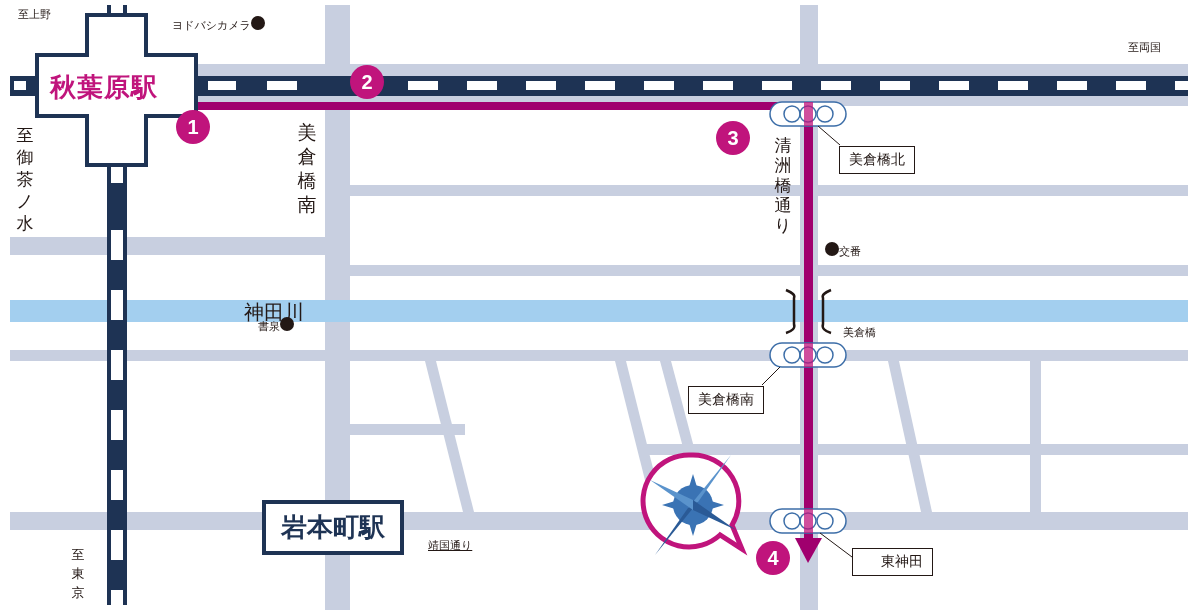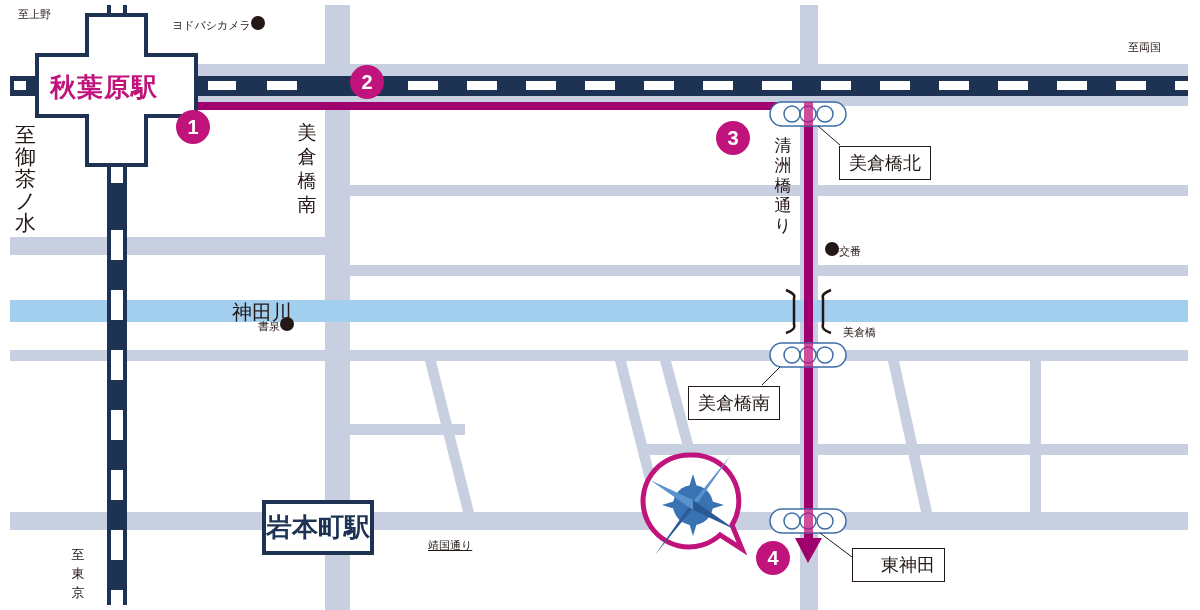--- a/index.html
+++ b/index.html
@@ -1,23 +1,23 @@
 <!DOCTYPE html>
 <html><head>
 <meta charset="utf-8">
 <style>
   html, body { margin:0; padding:0; background:#ffffff; }
   body { width:1200px; height:610px; position:relative; overflow:hidden;
          font-family:"DejaVu Sans", "Liberation Sans", sans-serif; color:#231815; }
   #map { position:absolute; left:0; top:0; width:1200px; height:610px; }
   .lbl { position:absolute; font-size:11px; line-height:1; white-space:nowrap; color:#231815; }
-  .vlbl { position:absolute; font-size:21px; line-height:22px; width:20px; text-align:center; word-break:break-all; white-space:normal; color:#231815; }
-  .signal-box { position:absolute; background:#fff; border:1.5px solid #231815; font-size:18px; padding:4px 9px; white-space:nowrap; }
+  .vlbl { position:absolute; font-size:17px; line-height:22px; width:20px; text-align:center; word-break:break-all; white-space:normal; color:#231815; }
+  .signal-box { position:absolute; background:#fff; border:1.5px solid #231815; font-size:14px; padding:4px 9px; white-space:nowrap; }
   .akiba-label { position:absolute; font-size:26px; font-weight:bold; color:#c0147c; letter-spacing:1px; white-space:nowrap; }
-  .iwamoto { position:absolute; background:#fff; border:4px solid #1e3354; color:#1e3354; font-size:26px; font-weight:bold; padding:6px 0; white-space:nowrap; }
+  .iwamoto { position:absolute; background:#fff; border:4px solid #1e3354; color:#1e3354; font-size:26px; font-weight:bold; padding:6px 15px; white-space:nowrap; }
   .step { position:absolute; width:34px; height:34px; border-radius:50%; background:#c0147c; color:#fff; font-weight:bold; font-size:20px; text-align:center; line-height:34px; font-family:"Liberation Sans", sans-serif; }
   .dot { display:inline-block; width:14px; height:14px; border-radius:50%; background:#231815; vertical-align:-1px; }
 </style>
 </head>
 <body>
 
 <svg id="map" viewBox="0 0 1200 610" xmlns="http://www.w3.org/2000/svg">
 
   <g fill="#c8cfe0">
 
@@ -150,21 +150,21 @@
 <div class="vlbl" style="left:68px; top:545px; font-size:13px; line-height:19px;">至東京</div>
 
 <div class="lbl" style="left:172px; top:16px;"><span>ヨドバシカメラ</span><span class="dot"></span></div>
 <div class="lbl" style="left:258px; top:280px;margin-top:37px;"><span>書泉</span><span class="dot"></span></div>
 <div class="lbl" style="left:825px; top:242px;"><span class="dot"></span><span>交番</span></div>
 
 <div class="vlbl" style="left:297px; top:120px; font-size:19px; line-height:24px;">美倉橋南</div>
 <div class="vlbl" style="left:773px; top:135px; font-size:17px; line-height:20px;">清洲橋通り</div>
 <div class="lbl" style="left:428px; top:540px;text-decoration:underline;">靖国通り</div>
 
-<div class="lbl" style="left:232px; top:302px; font-size:20px;">神田川</div>
+<div class="lbl" style="left:244px; top:302px; font-size:20px;">神田川</div>
 <div class="lbl" style="left:843px; top:327px;">美倉橋</div>
 
 <div class="signal-box" style="left:839px; top:146px;">美倉橋北</div>
 <div class="signal-box" style="left:688px; top:386px;">美倉橋南</div>
 <div class="signal-box" style="left:852px; top:548px;padding-left:28px;">東神田</div>
 
 <div class="step" style="left:176px; top:110px;">1</div>
 <div class="step" style="left:350px; top:65px;">2</div>
 <div class="step" style="left:716px; top:121px;">3</div>
 <div class="step" style="left:756px; top:541px;">4</div>

